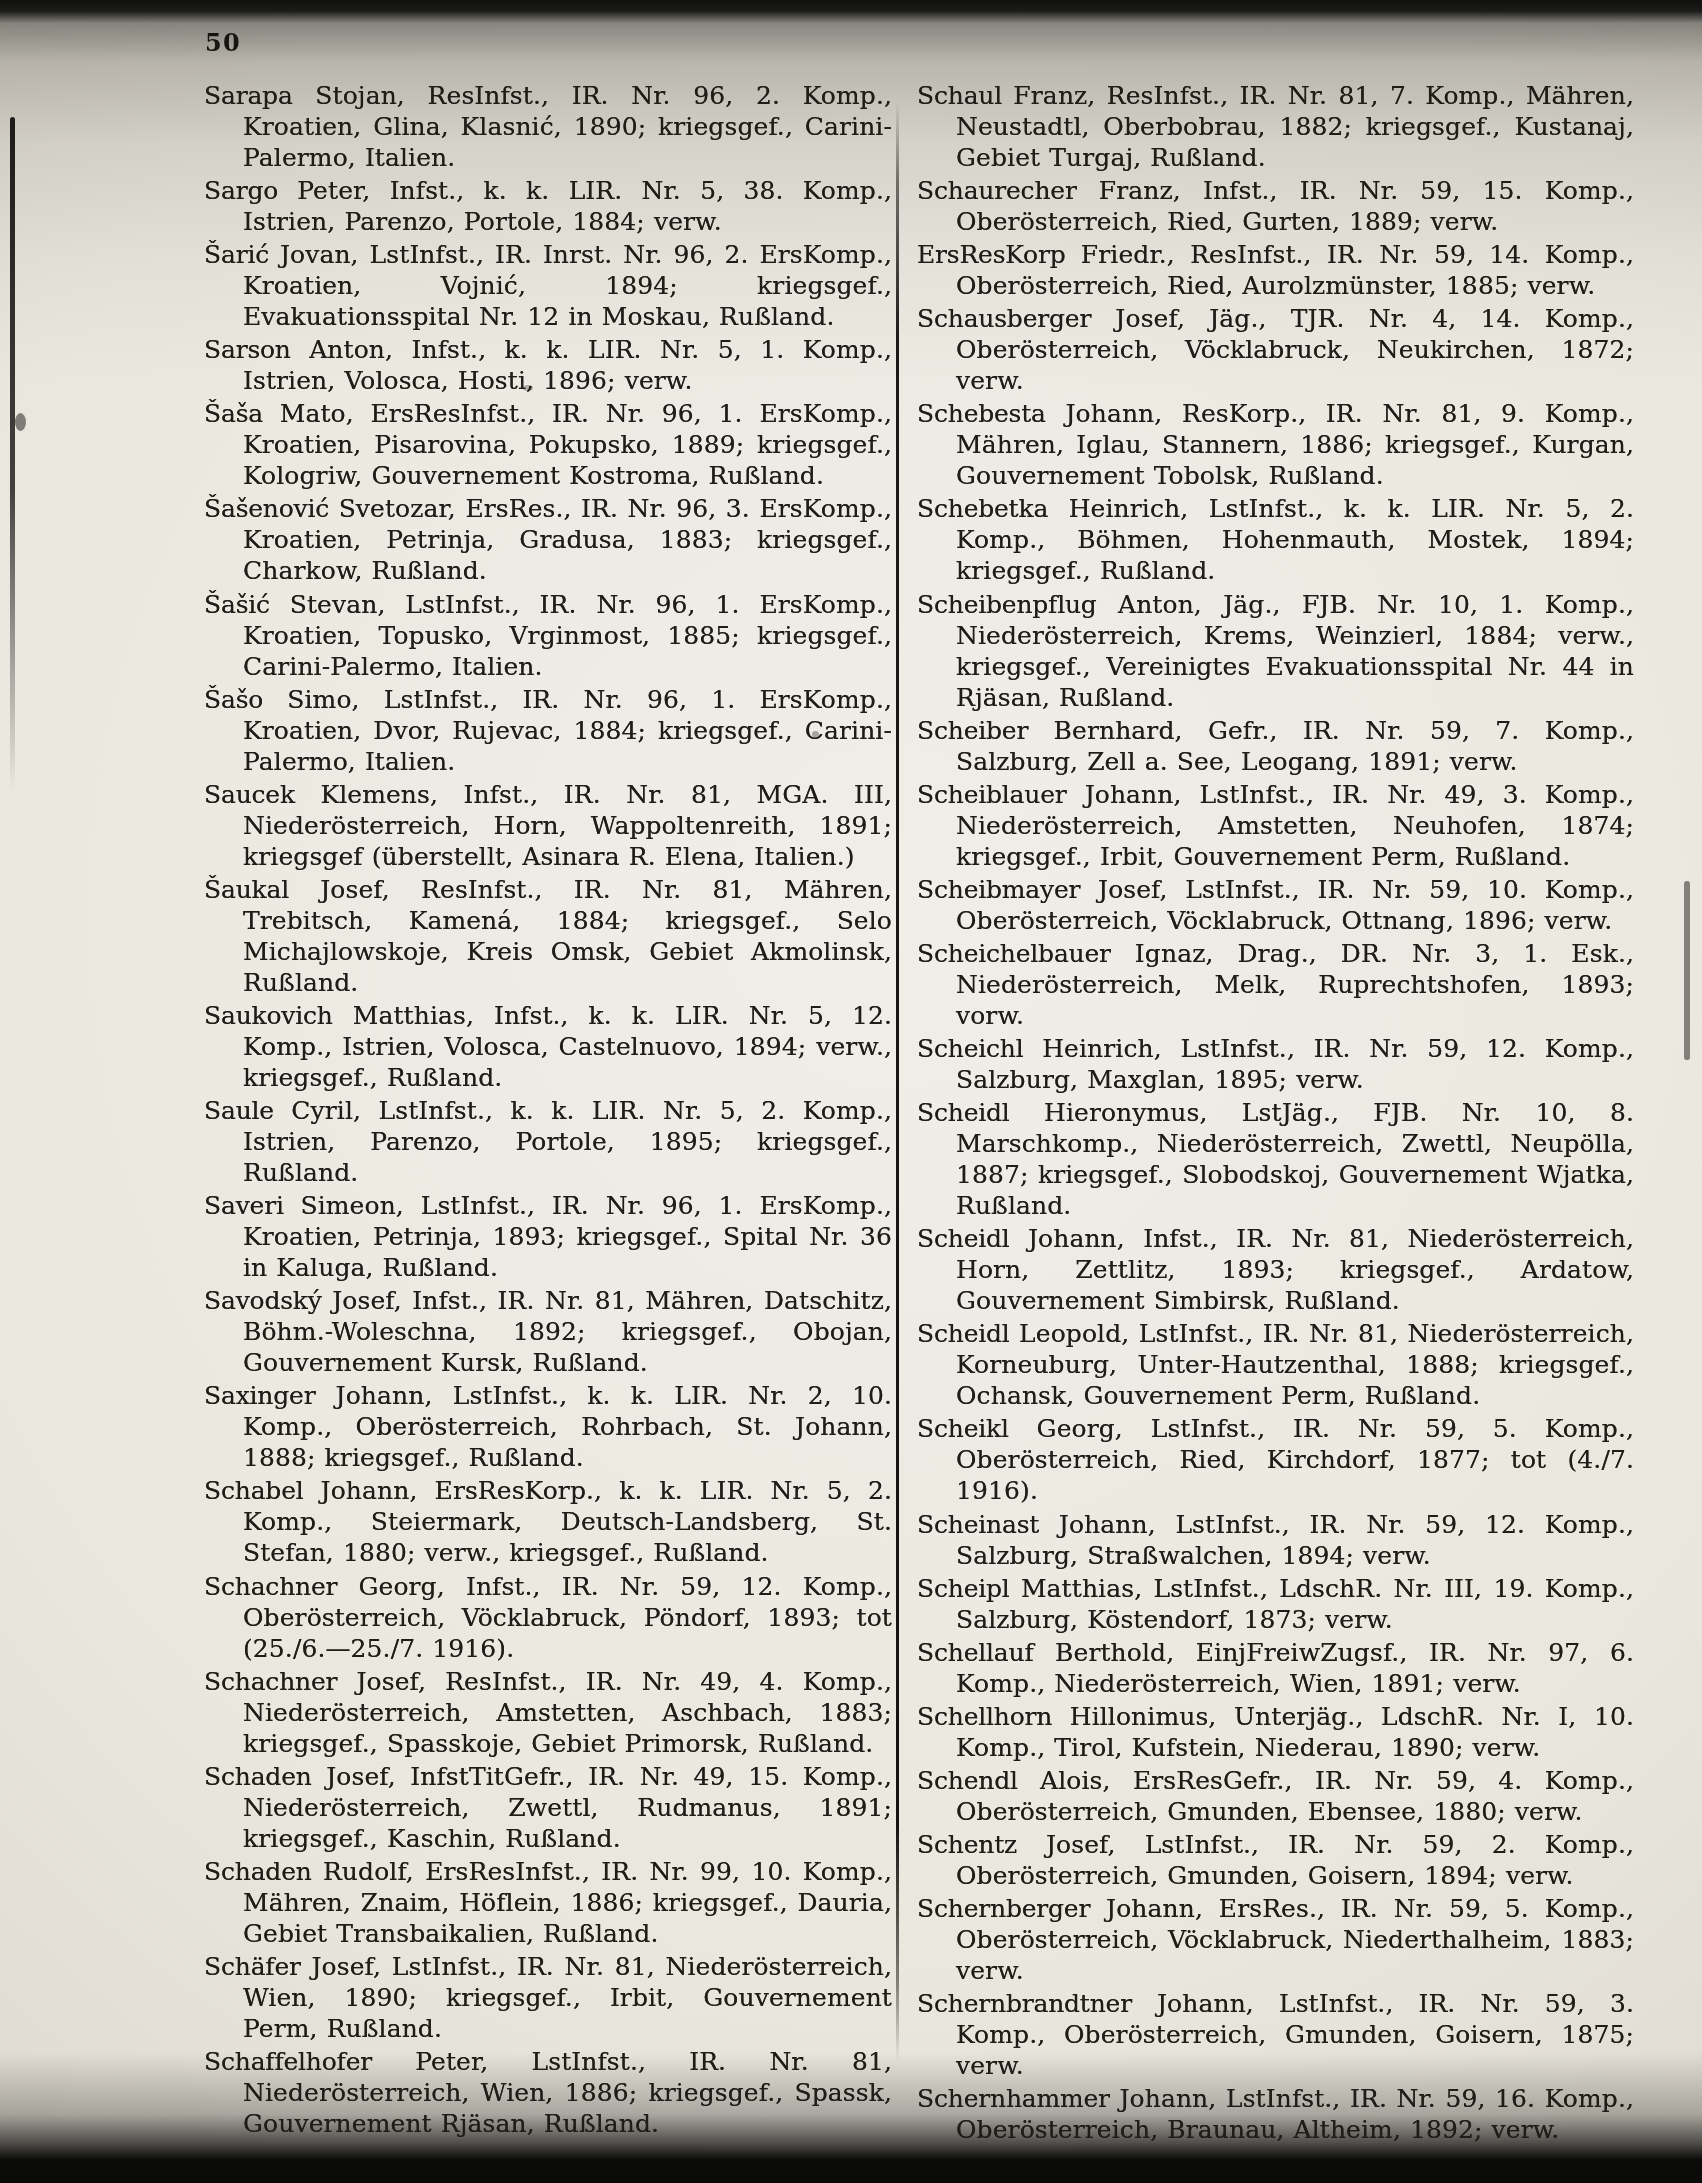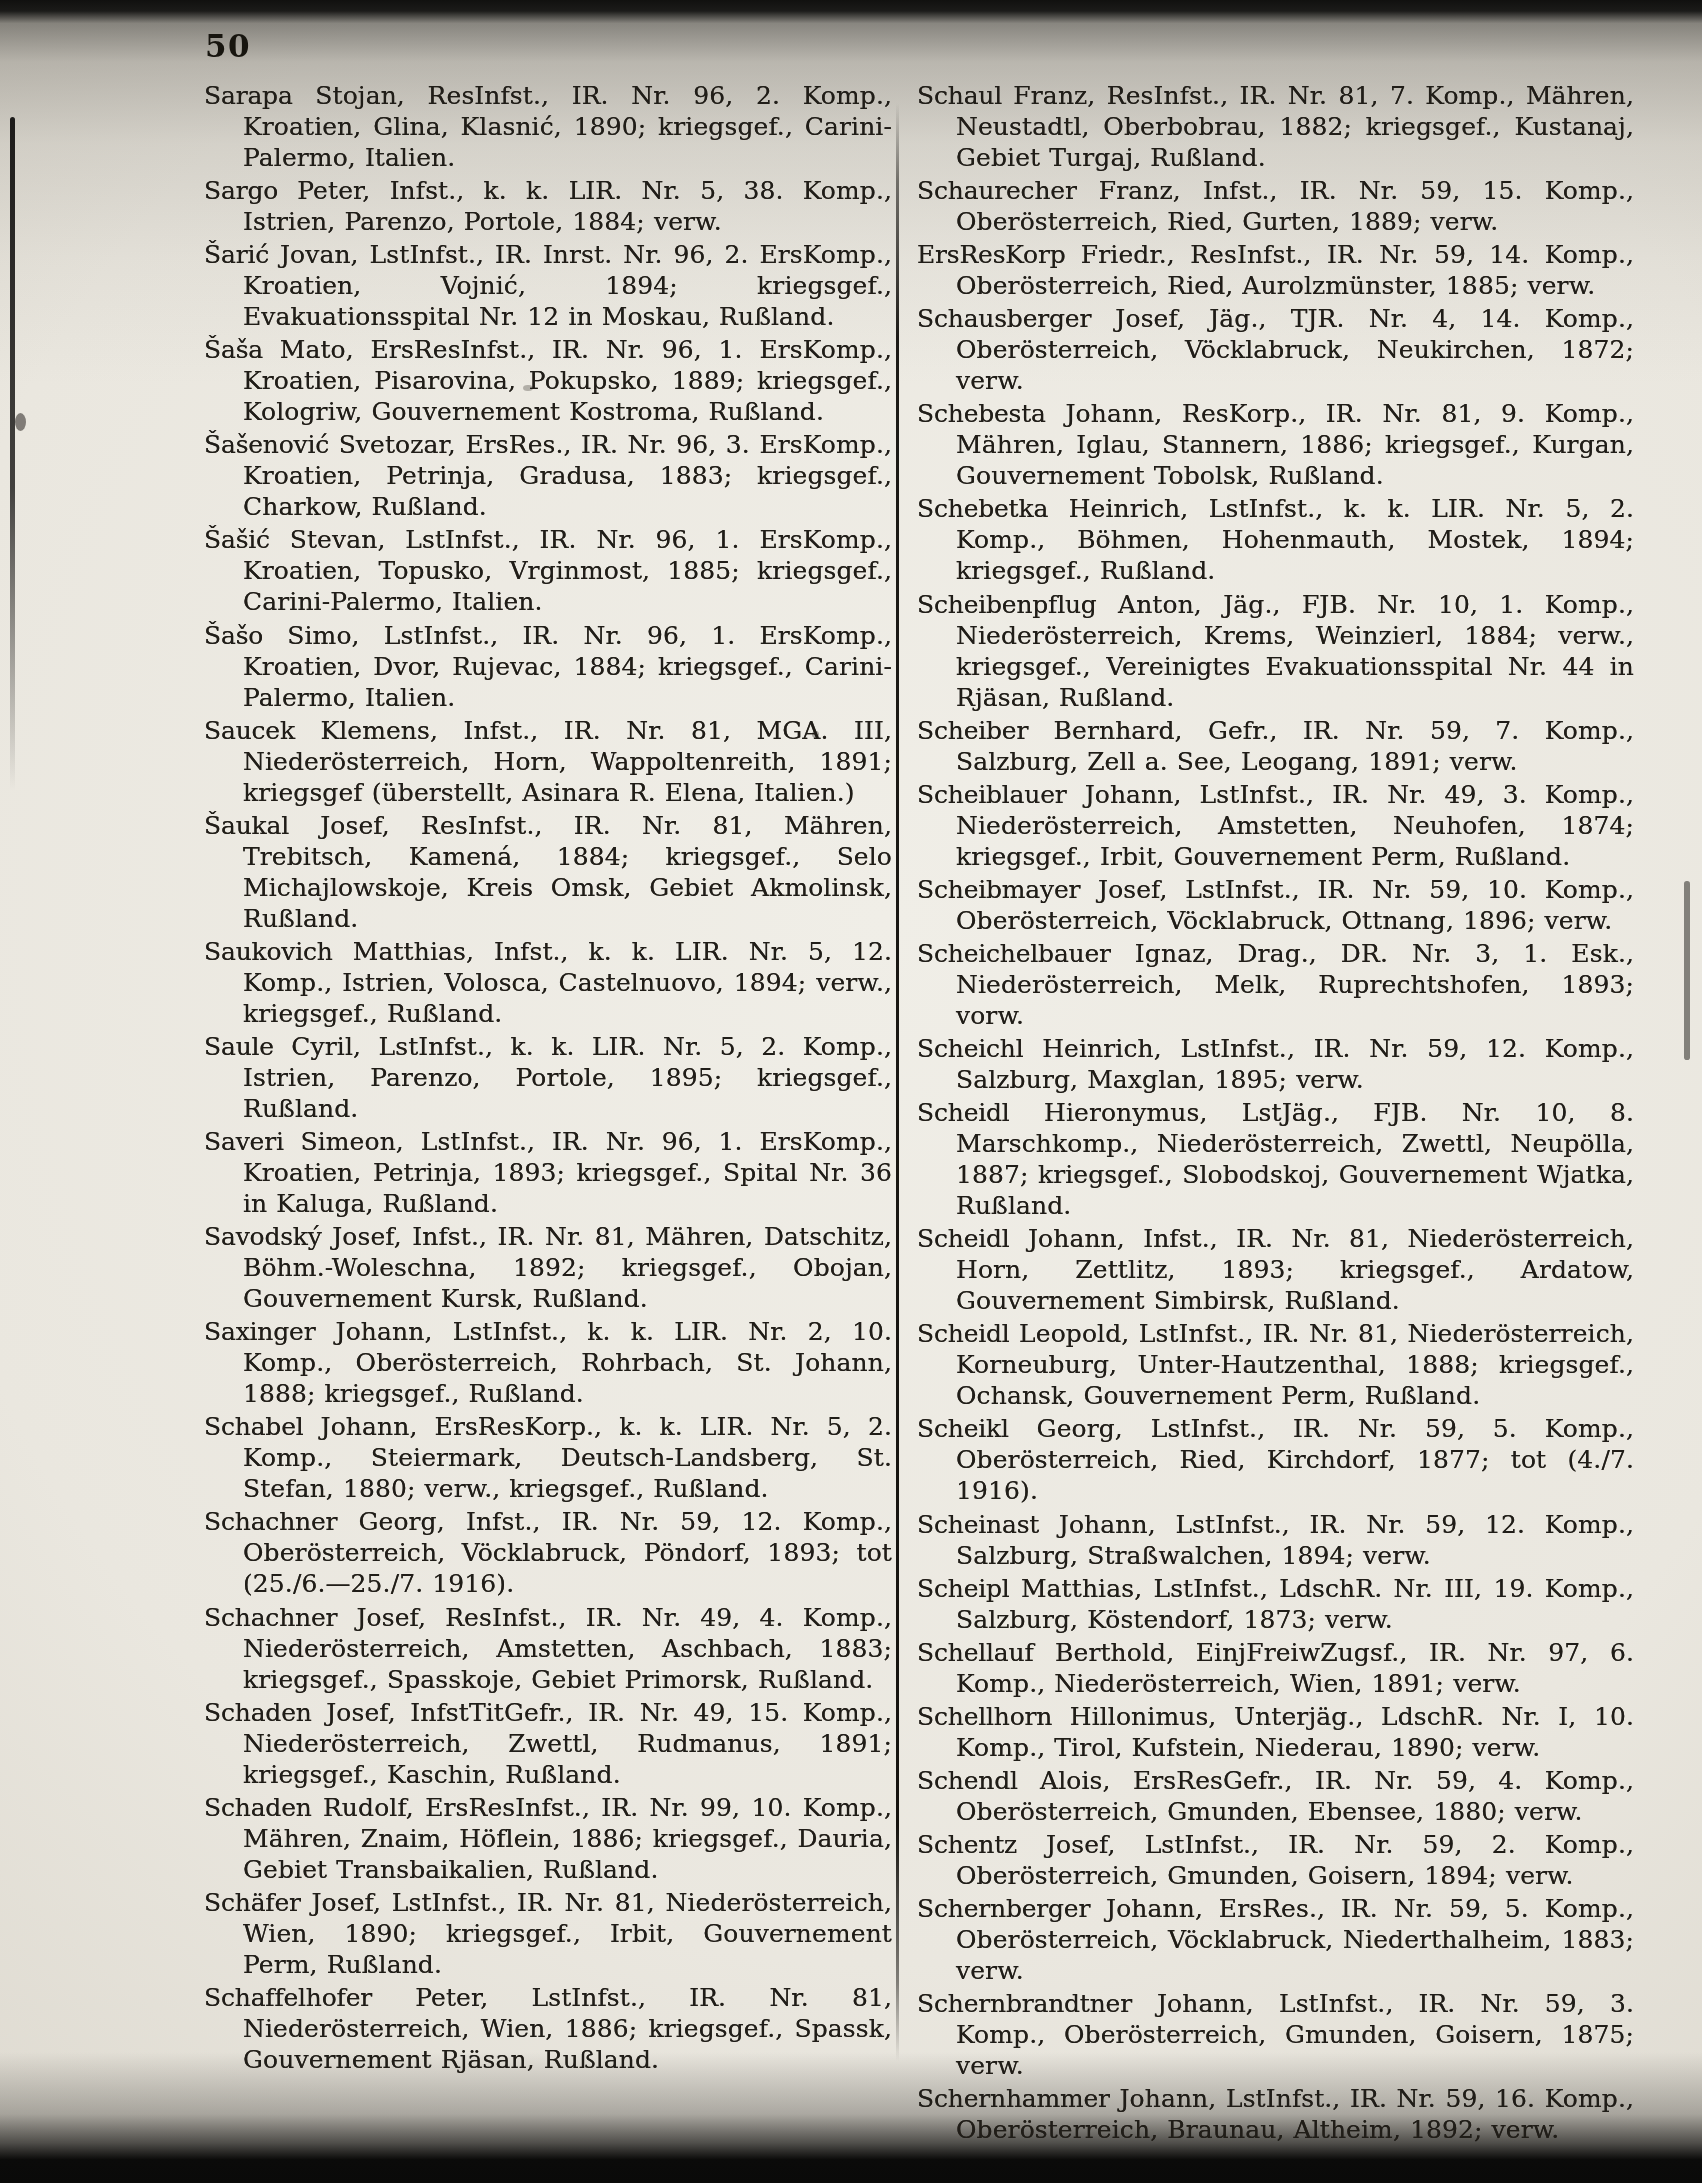--- a/index.html
+++ b/index.html
@@ -9,21 +9,21 @@
     overflow:hidden;
     font-family:"DejaVu Serif","Liberation Serif",serif;
     color:#201d18;
     background:
       linear-gradient(180deg, rgba(5,5,4,0.95) 0px, rgba(5,5,4,0.9) 11px, rgba(55,53,48,0.55) 23.4px, rgba(105,101,93,0.38) 62px, rgba(135,131,122,0.22) 144px, rgba(160,156,147,0.10) 261px, rgba(0,0,0,0) 385px),
       linear-gradient(0deg, #0a0a09 0px, #0b0b0a 23.4px, rgba(30,29,27,0.75) 40px, rgba(60,58,54,0.35) 69px, rgba(0,0,0,0) 131px),
       radial-gradient(ellipse 145% 120% at 52% 42%, #f0eee7 0%, #eae7df 40%, #ddd9cf 62%, #c6c2b7 80%, #a5a095 93%, #8e8a80 100%);
   }
   .page-number{
     position:absolute;left:205px;top:27.5px;
-    font-size:31px;font-weight:700;letter-spacing:1.4px;
+    font-size:24px;font-weight:700;letter-spacing:1.4px;
     color:#17150f;
   }
   .col{
     position:absolute;top:80px;
     text-align:justify;
     font-size:25px;line-height:31px;
     letter-spacing:0.1px;
     word-spacing:1px;
     text-shadow:0 0 0.5px rgba(20,16,10,0.75);
   }
@@ -59,20 +59,21 @@
   <div class="speck s2"></div>
   <div class="speck s3"></div>
   <div class="speck s4"></div>
 
   <div class="page-number">50</div>
 
   <div class="col col-left">
       <p class="entry"><span class="surname">Sarapa</span> Stojan, ResInfst., IR. Nr. 96, 2. Komp., Kroatien, Glina, Klasnić, 1890; kriegsgef., Carini-Palermo, Italien.</p>
       <p class="entry"><span class="surname">Sargo</span> Peter, Infst., k. k. LIR. Nr. 5, 38. Komp., Istrien, Parenzo, Portole, 1884; verw.</p>
       <p class="entry"><span class="surname">Šarić</span> Jovan, LstInfst., IR. Inrst. Nr. 96, 2. ErsKomp., Kroatien, Vojnić, 1894; kriegsgef., Evakuationsspital Nr. 12 in Moskau, Rußland.</p>
+      <p class="entry"><span class="surname">Sarson</span> Anton, Infst., k. k. LIR. Nr. 5, 1. Komp., Istrien, Volosca, Hosti, 1896; verw.</p>
       <p class="entry"><span class="surname">Šaša</span> Mato, ErsResInfst., IR. Nr. 96, 1. ErsKomp., Kroatien, Pisarovina, Pokupsko, 1889; kriegsgef., Kologriw, Gouvernement Kostroma, Rußland.</p>
       <p class="entry"><span class="surname">Šašenović</span> Svetozar, ErsRes., IR. Nr. 96, 3. ErsKomp., Kroatien, Petrinja, Gradusa, 1883; kriegsgef., Charkow, Rußland.</p>
       <p class="entry"><span class="surname">Šašić</span> Stevan, LstInfst., IR. Nr. 96, 1. ErsKomp., Kroatien, Topusko, Vrginmost, 1885; kriegsgef., Carini-Palermo, Italien.</p>
       <p class="entry"><span class="surname">Šašo</span> Simo, LstInfst., IR. Nr. 96, 1. ErsKomp., Kroatien, Dvor, Rujevac, 1884; kriegsgef., Carini-Palermo, Italien.</p>
       <p class="entry"><span class="surname">Saucek</span> Klemens, Infst., IR. Nr. 81, MGA. III, Niederösterreich, Horn, Wappoltenreith, 1891; kriegsgef (überstellt, Asinara R. Elena, Italien.)</p>
       <p class="entry"><span class="surname">Šaukal</span> Josef, ResInfst., IR. Nr. 81, Mähren, Trebitsch, Kamená, 1884; kriegsgef., Selo Michajlowskoje, Kreis Omsk, Gebiet Akmolinsk, Rußland.</p>
       <p class="entry"><span class="surname">Saukovich</span> Matthias, Infst., k. k. LIR. Nr. 5, 12. Komp., Istrien, Volosca, Castelnuovo, 1894; verw., kriegsgef., Rußland.</p>
       <p class="entry"><span class="surname">Saule</span> Cyril, LstInfst., k. k. LIR. Nr. 5, 2. Komp., Istrien, Parenzo, Portole, 1895; kriegsgef., Rußland.</p>
       <p class="entry"><span class="surname">Saveri</span> Simeon, LstInfst., IR. Nr. 96, 1. ErsKomp., Kroatien, Petrinja, 1893; kriegsgef., Spital Nr. 36 in Kaluga, Rußland.</p>
       <p class="entry"><span class="surname">Savodský</span> Josef, Infst., IR. Nr. 81, Mähren, Datschitz, Böhm.-Woleschna, 1892; kriegsgef., Obojan, Gouvernement Kursk, Rußland.</p>

